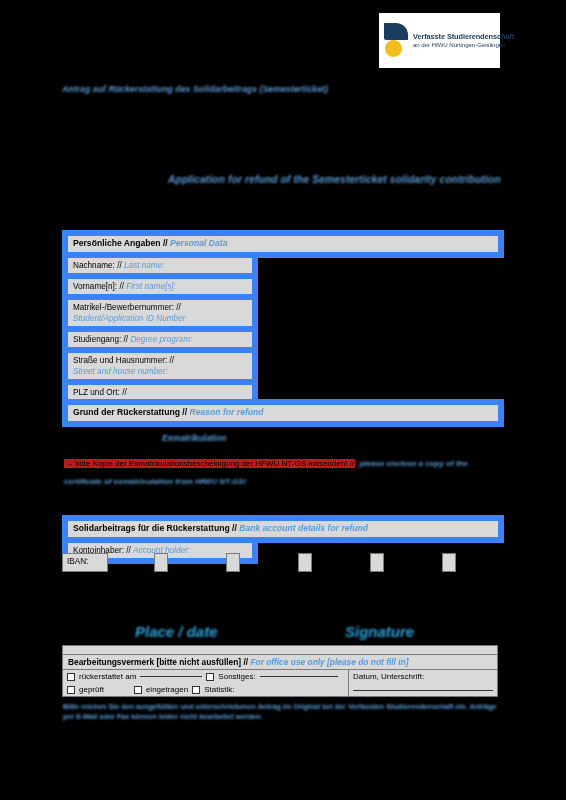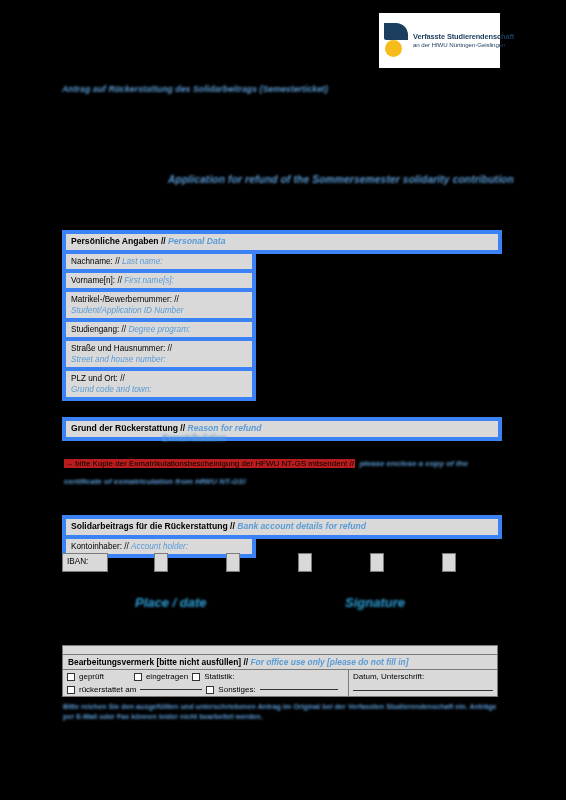--- a/index.html
+++ b/index.html
@@ -103,21 +103,21 @@
   .sem-rule.r1 { left: 145px; width: 42px; }
   .sem-rule.r2 { left: 250px; width: 78px; }
 
   
   .tbl {
     position: absolute;
     border-collapse: collapse;
     table-layout: fixed;
   }
   .tbl td {
-    border: 4px solid #3b82f6;
+    border: 6px solid #3b82f6;
     background: #d9d9d9;
     padding: 2px 4px 2px 5px;
     vertical-align: middle;
     font-size: 8.2px;
     color: #000;
     line-height: 1.35;
   }
   .tbl td.empty { background: #000000; border-color: #000000; }
   .tbl td.hdr {
     background: #d9d9d9;
@@ -128,21 +128,21 @@
     color: #5b9bd5;
     font-style: italic;
     font-weight: normal;
   }
   .en.b { font-weight: bold; }
 
   
   #personal { left: 62px; top: 230px; width: 436px; }
 
   
-  #reason { left: 62px; top: 417px; width: 436px; }
+  #reason { left: 62px; top: 399px; width: 436px; }
 
   
   #bank { left: 62px; top: 515px; width: 436px; }
 
   
   .reason-sub {
     position: absolute; left: 162px; top: 433px;
     color: #5b9bd5; font-weight: bold; font-style: italic;
     font-size: 8.6px; filter: blur(0.9px);
   }
@@ -175,23 +175,23 @@
     font-size: 8.2px; padding: 3px 0 0 4px;
   }
   .iban-cell {
     position: absolute; top: 0;
     width: 14px; height: 19px;
     background: #d9d9d9; border: 1px solid #7a7a7a;
   }
 
   
   .sig {
-    position: absolute; top: 595px;
+    position: absolute; top: 623px;
     color: #2e9fd8; font-weight: bold; font-style: italic;
-    font-size: 13px; filter: blur(0.9px);
+    font-size: 15px; filter: blur(0.9px);
   }
   .sig.left { left: 135px; }
   .sig.right { left: 345px; }
 
   
   #office {
     position: absolute; left: 62px; top: 645px;
     width: 436px;
     border: 1px solid #7a7a7a;
     background: #d9d9d9;
@@ -243,21 +243,21 @@
       <div class="logo-dot"></div>
     </div>
     <div class="logo-text">
       <div class="logo-line1">Verfasste Studierendenschaft</div>
       <div class="logo-line2">an der HfWU Nürtingen-Geislingen</div>
     </div>
   </div>
 
   <div class="blue-blur intro-line">Antrag auf Rückerstattung des Solidarbeitrags (Semesterticket)</div>
 
-  <div class="blue-blur main-title">Application for refund of the Sommersemester solidarity contribution</div>
+  <div class="blue-blur main-title">Application for refund of the Semesterticket solidarity contribution</div>
 
 
   <table class="tbl" id="personal">
     <colgroup>
         <col style="width:190px">
         <col style="width:246px">
       </colgroup>
     <tbody>
         <tr>
       <td class="hdr" colspan="2">
@@ -368,34 +368,34 @@
   <div id="office">
     <div class="office-top"></div>
     <div class="office-title">
       <span>Bearbeitungsvermerk [bitte nicht ausfüllen] //</span>
       <span class="en b">For office use only [please do not fill in]</span>
     </div>
     <div class="office-grid">
       <div class="office-left">
         <div class="orow">
           <span class="cb-sq"></span>
+          <span>rückerstattet am</span>
+          <span class="ul" style="width:62px"></span>
+          <span class="cb-sq"></span>
+          <span>Sonstiges:</span>
+          <span class="ul" style="width:78px"></span>
+        </div>
+        <div class="orow">
+          <span class="cb-sq"></span>
           <span>geprüft</span>
           <span style="width:22px"></span>
           <span class="cb-sq"></span>
           <span>eingetragen</span>
           <span class="cb-sq"></span>
           <span>Statistik:</span>
-        </div>
-        <div class="orow">
-          <span class="cb-sq"></span>
-          <span>rückerstattet am</span>
-          <span class="ul" style="width:62px"></span>
-          <span class="cb-sq"></span>
-          <span>Sonstiges:</span>
-          <span class="ul" style="width:78px"></span>
         </div>
       </div>
       <div class="office-right">
         <div class="office-right-l1">Datum, Unterschrift:</div>
         <div class="office-right-rule"></div>
       </div>
     </div>
   </div>
 
   <div class="footer">Bitte reichen Sie den ausgefüllten und unterschriebenen Antrag im Original bei der Verfassten Studierendenschaft ein. Anträge per E-Mail oder Fax können leider nicht bearbeitet werden.</div>

